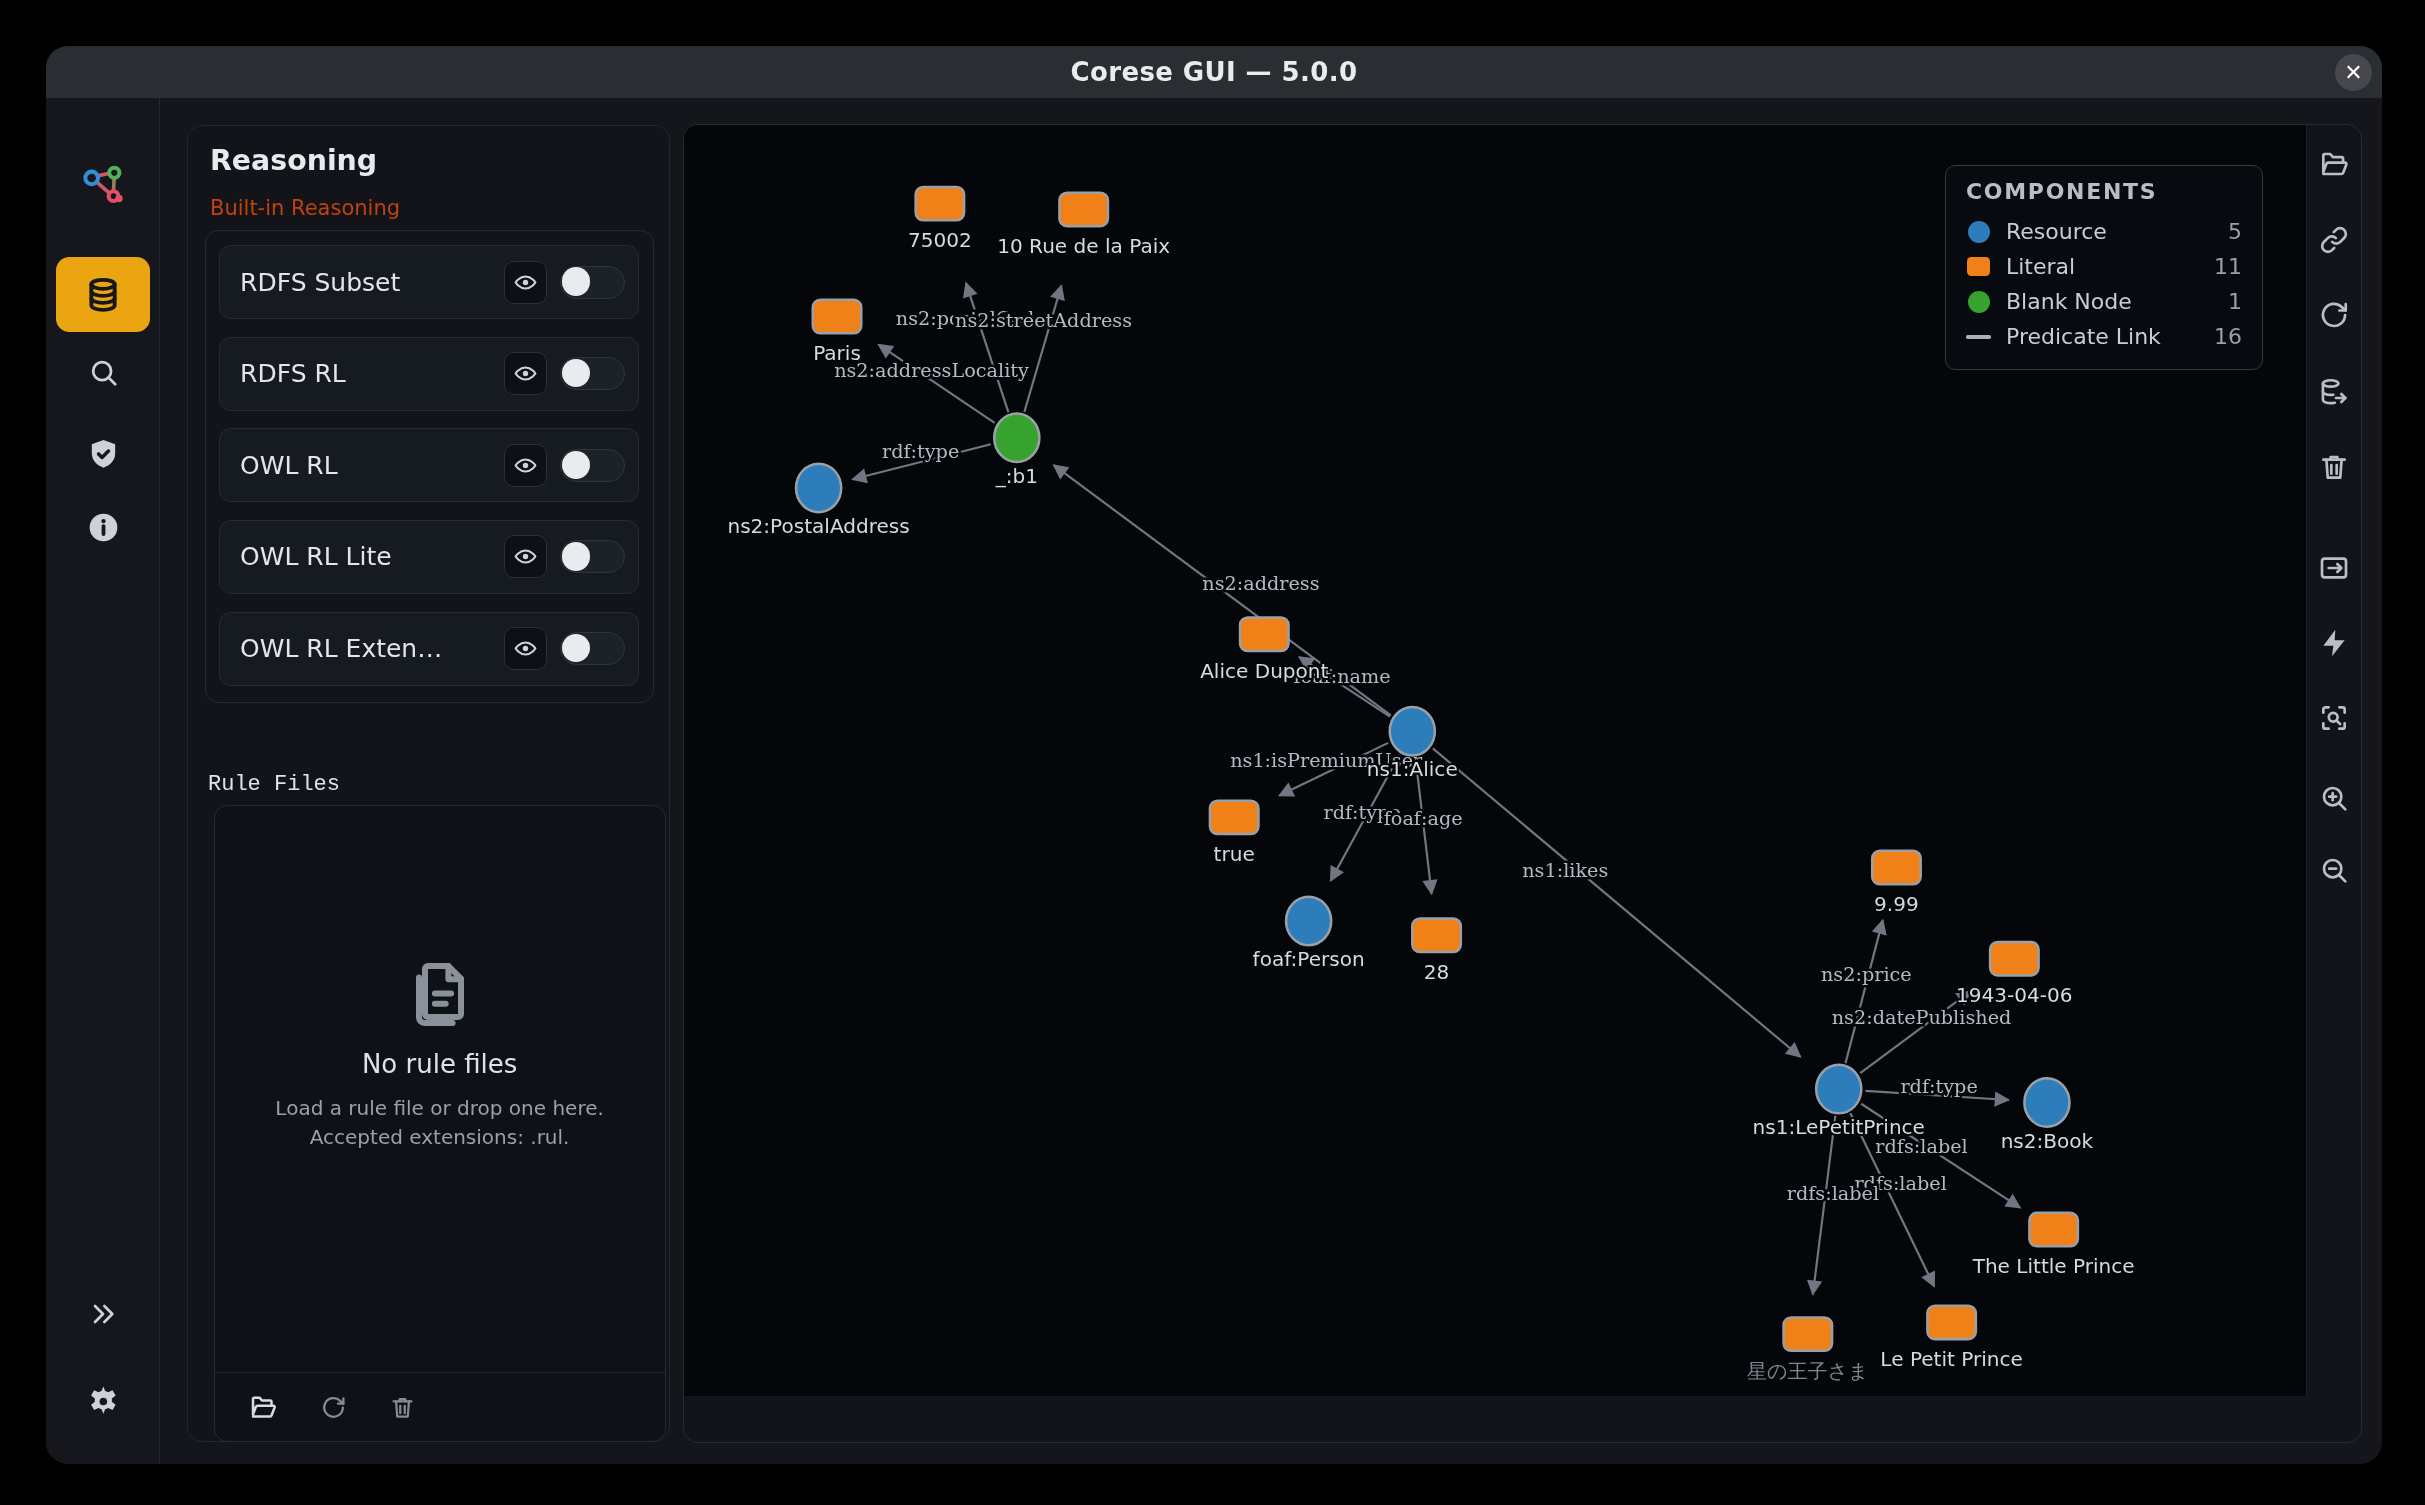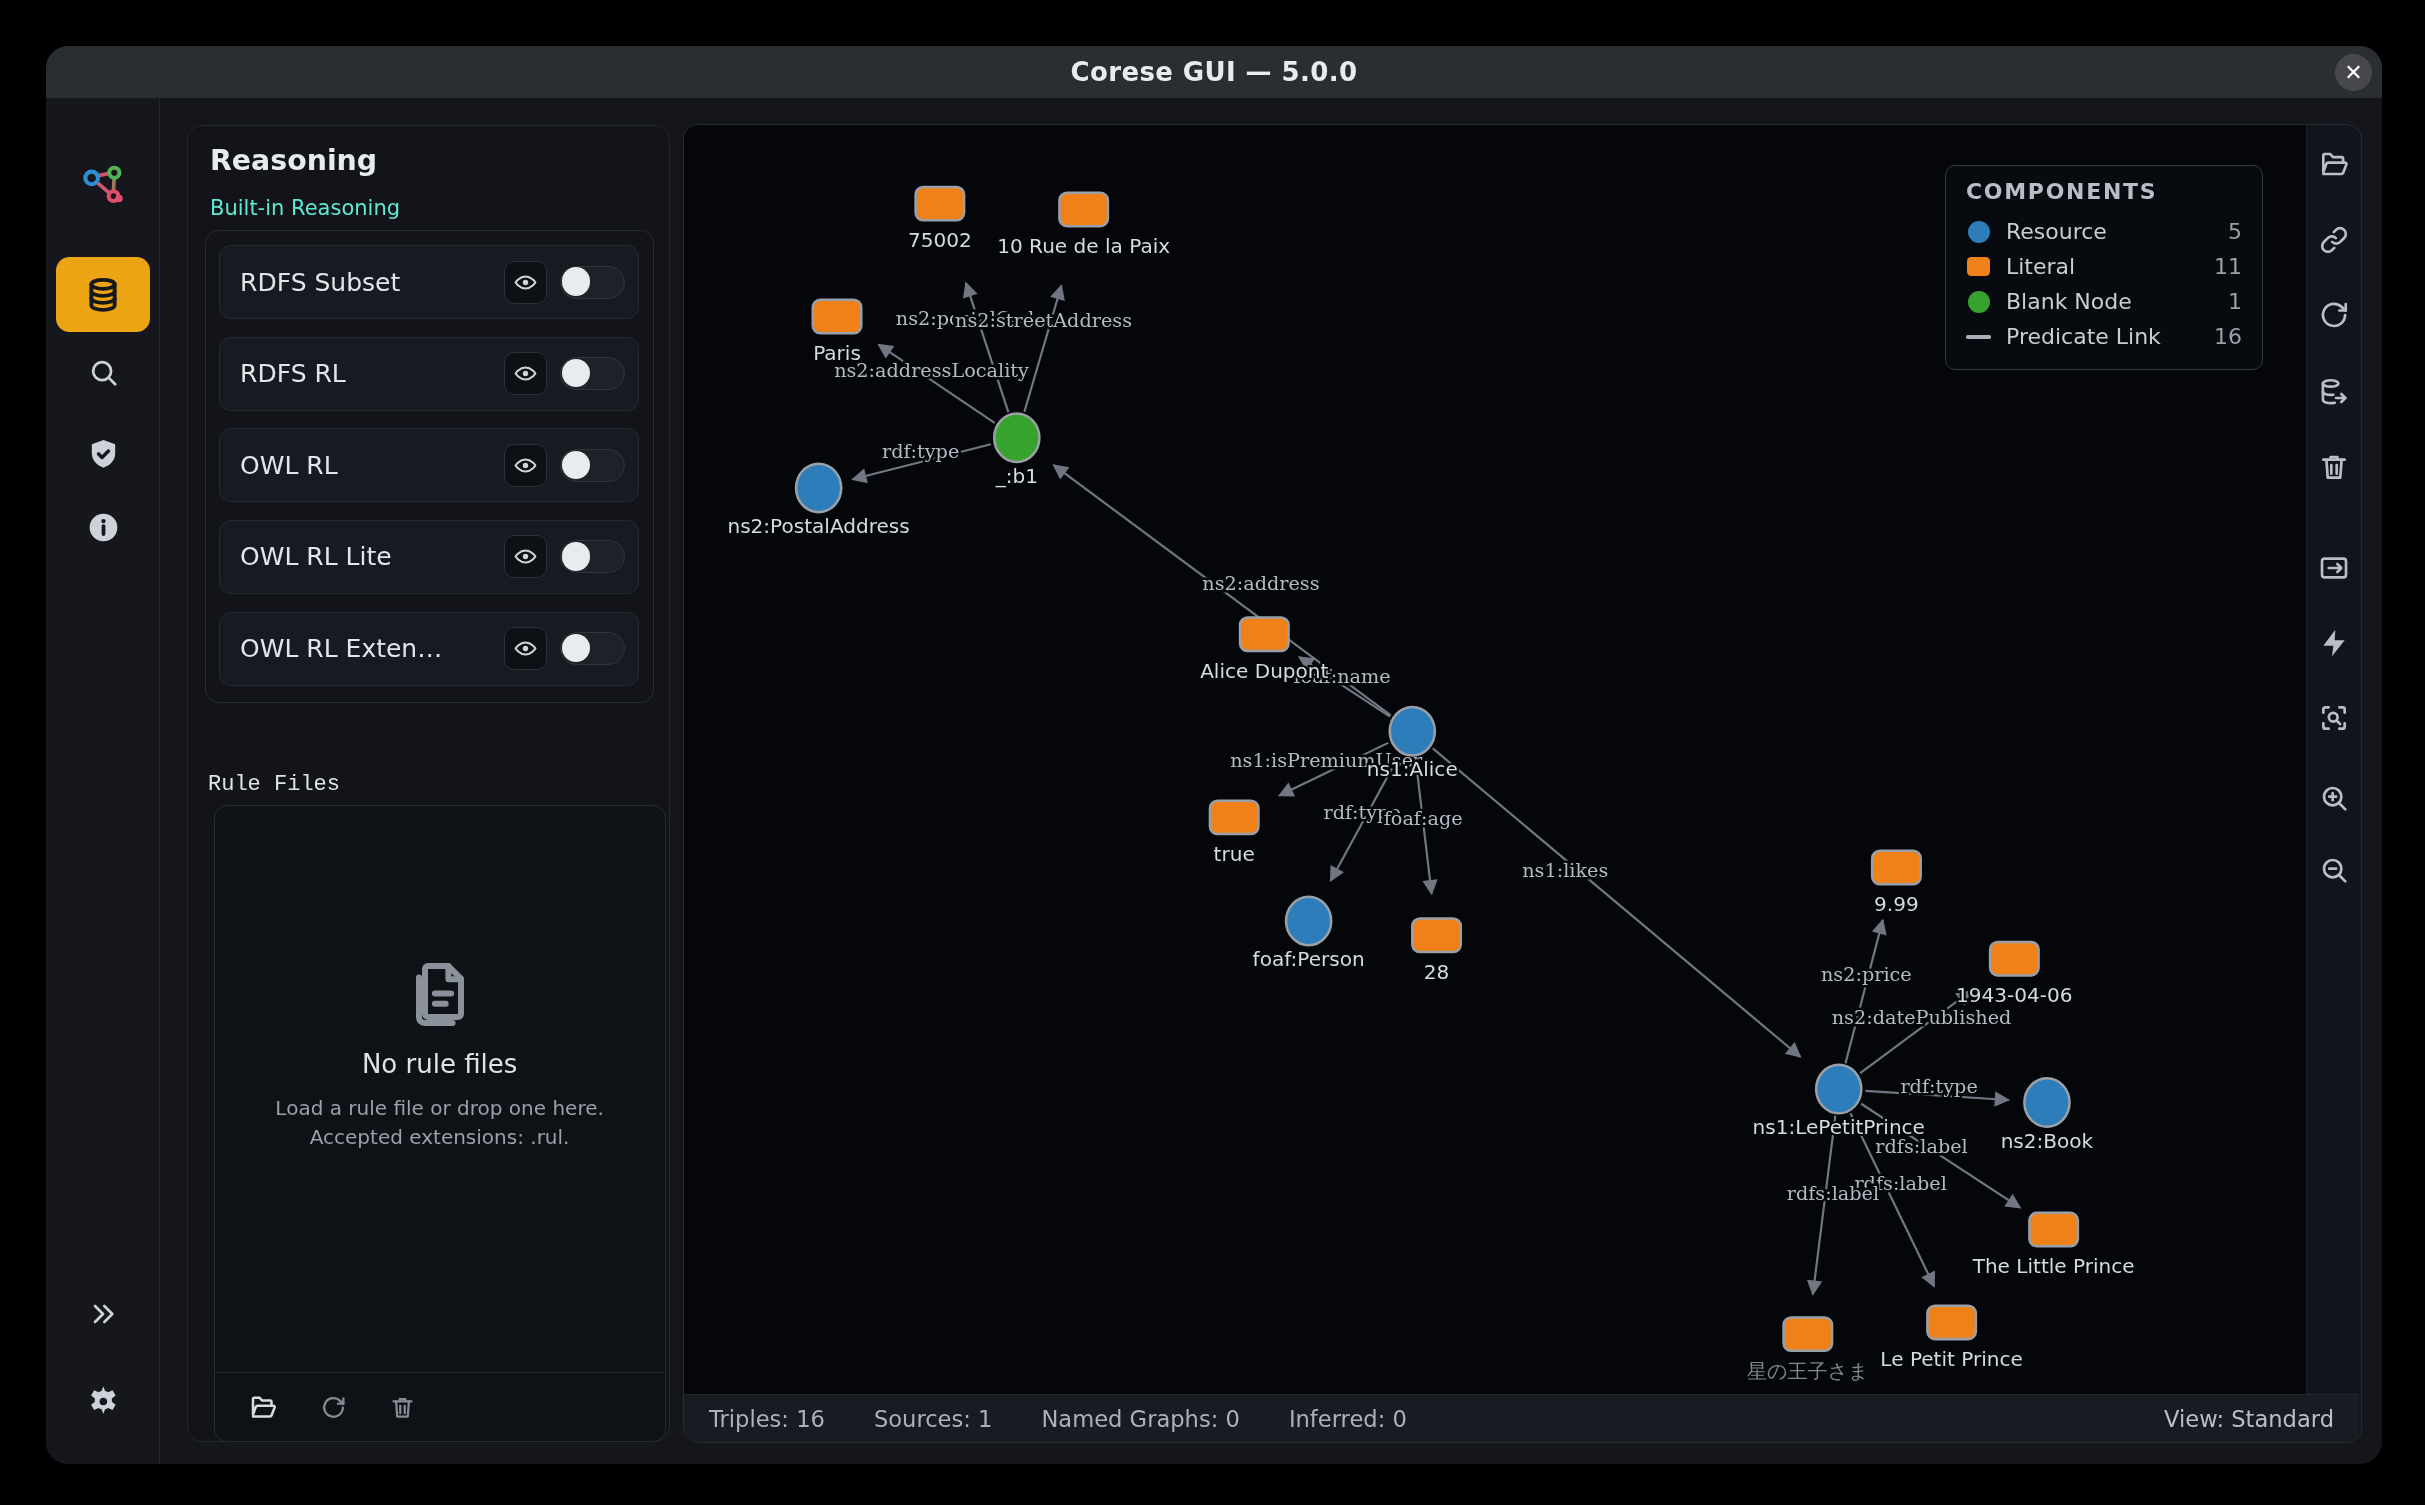--- a/index.html
+++ b/index.html
@@ -17,21 +17,21 @@
   .rail { position:absolute; left:0; top:52px; bottom:0; width:114px; background:#15171d;
           border-right:1.7px solid #23272e; }
   .rail-item { position:absolute; left:0; width:114px; display:flex; justify-content:center; color:#cdd2d9; }
   .rail-active-btn { position:absolute; left:10px; width:94px; height:75px; border-radius:13.4px;
                      background:#eba412; display:flex; align-items:center; justify-content:center; color:#17181c; }
 
   
   .panel { position:absolute; left:141px; top:79px; width:483px; height:1317px;
            background:#121419; border:1.7px solid #23272e; border-radius:15px; }
   .panel h1 { position:absolute; left:22px; top:18.4px; font-size:28.4px; font-weight:600; color:#e7eaee; }
-  .panel .subhead { position:absolute; left:22px; top:70px; font-size:21px; color:#5eead4; }
+  .panel .subhead { position:absolute; left:22px; top:70px; font-size:21px; color:#c2410c; }
   .groupbox { position:absolute; left:16.7px; top:104px; width:449px; height:473px;
               border:1.7px solid #262b33; border-radius:13.4px; padding:14.2px 13.4px; }
   .rule-row { height:74px; margin-bottom:17.6px; background:#161a21; border:1.7px solid #262b33;
               border-radius:11.7px; display:flex; align-items:center; padding:0 13.4px 0 20px; }
   .rule-row:last-child { margin-bottom:0; }
   .rule-label { flex:1; font-size:25px; color:#e2e6ea; white-space:nowrap; overflow:hidden; }
   .eye-btn { width:43px; height:43px; border-radius:10px; background:#0d1015; border:1.7px solid #2b3039;
              display:flex; align-items:center; justify-content:center; color:#cfd4da; margin-right:13.4px; }
   .toggle { width:65px; height:33px; border-radius:16.7px; background:#1d2128; border:1.7px solid #30353d;
             position:relative; }
@@ -430,24 +430,15 @@
           </svg>
         </span>
         <span class="gtool" style="top: 729px;">
           <svg width="32" height="32" viewBox="0 0 24 24" fill="none" stroke="currentColor" stroke-width="2" stroke-linecap="round" stroke-linejoin="round">
             <circle cx="11" cy="11" r="6.5"></circle>
             <path d="M15.9 15.9L20.5 20.5"></path>
             <path d="M8.4 11h5.2"></path>
           </svg>
         </span>
       </div>
-    <div class="statusbar">
-      <div class="items" id="status-items">
-          <span>Triples: 16</span>
-          <span>Sources: 1</span>
-          <span>Named Graphs: 0</span>
-          <span>Inferred: 0</span>
-        </div>
-      <div class="view">View: Standard</div>
-    </div>
   </section>
 </div>
 
 
 </body></html>

